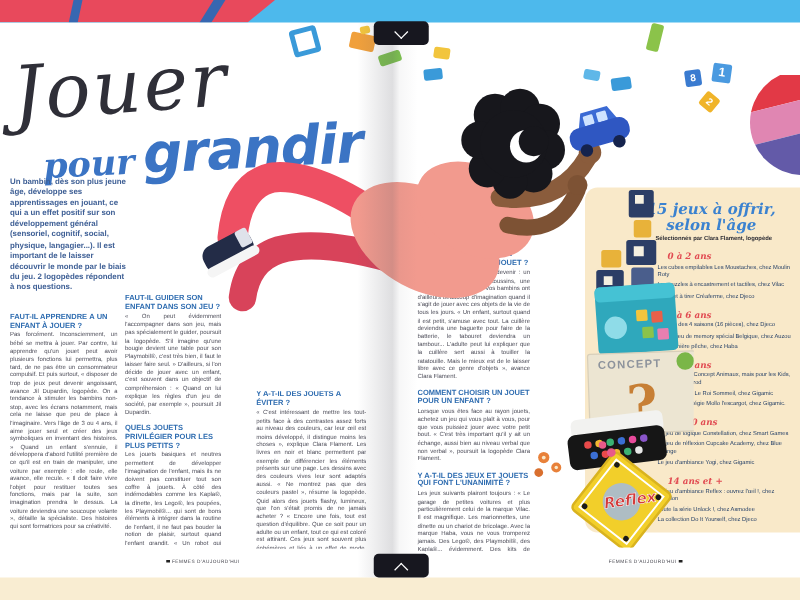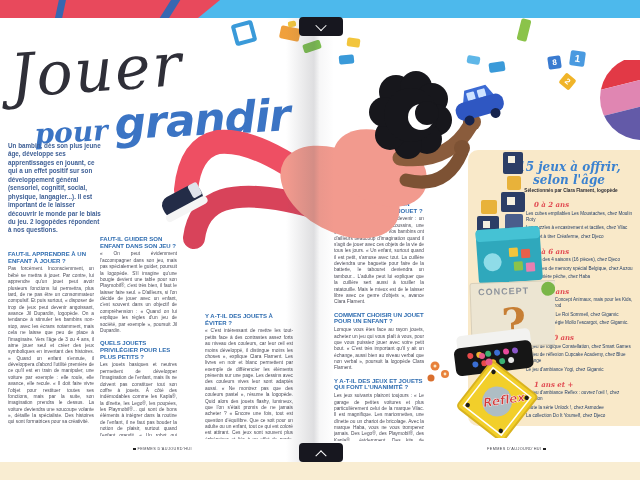--- a/index.html
+++ b/index.html
@@ -146,21 +146,21 @@
     </div>
 
     <div class="group">
       <div class="group-age">7 à 10 ans</div>
       <p class="group-item">Le jeu de logique Constellation, chez Smart Games</p>
       <p class="group-item">Le jeu de réflexion Cupcake Academy, chez Blue Orange</p>
       <p class="group-item">Le jeu d'ambiance Yogi, chez Gigamic</p>
     </div>
 
     <div class="group">
-      <div class="group-age">1 ans et +</div>
+      <div class="group-age">14 ans et +</div>
       <p class="group-item">Le jeu d'ambiance Reflex : ouvrez l'œil !, chez Zébulon</p>
       <p class="group-item">Toute la série Unlock !, chez Asmodee</p>
       <p class="group-item">La collection Do It Yourself, chez Djeco</p>
     </div>
   </div>
 
   <svg class="illustration" viewBox="0 0 400 250">
     <path d="M 195 170 Q 128 150 95 160 Q 70 168 66 198" stroke="#d8435a" stroke-width="22" fill="none" stroke-linecap="round"></path>
     <path d="M 190 145 Q 128 98 90 102 Q 62 108 58 150" stroke="#ee4f63" stroke-width="24" fill="none" stroke-linecap="round"></path>
     <g transform="rotate(-28 60 165)">

